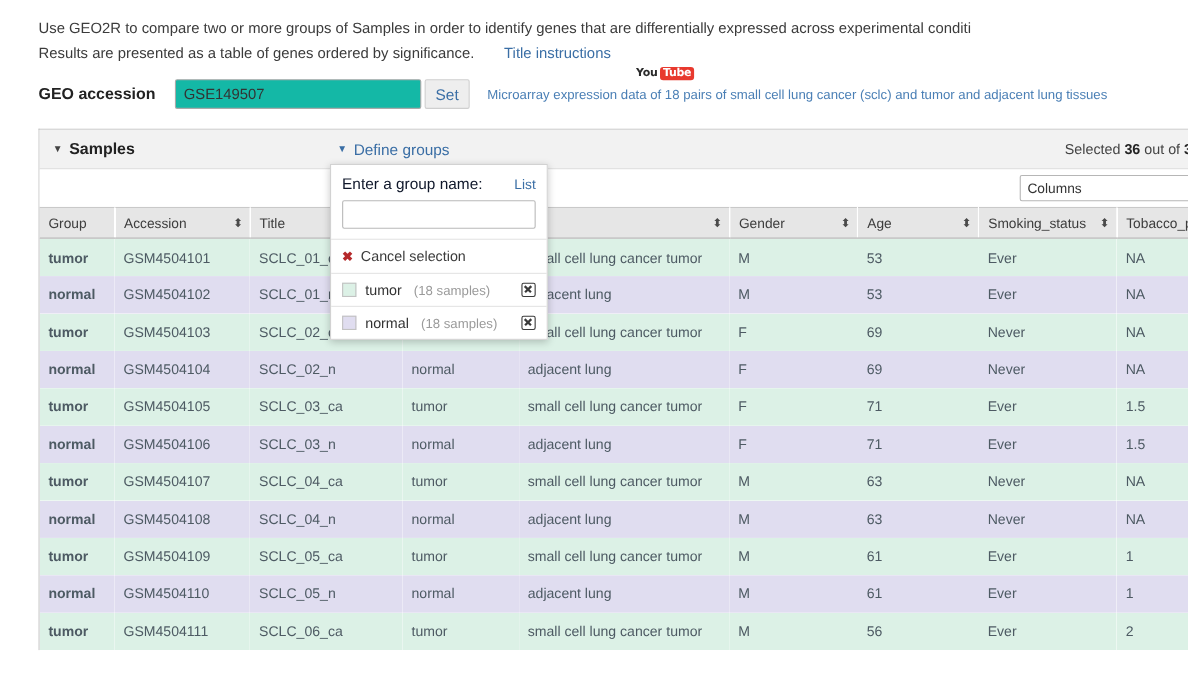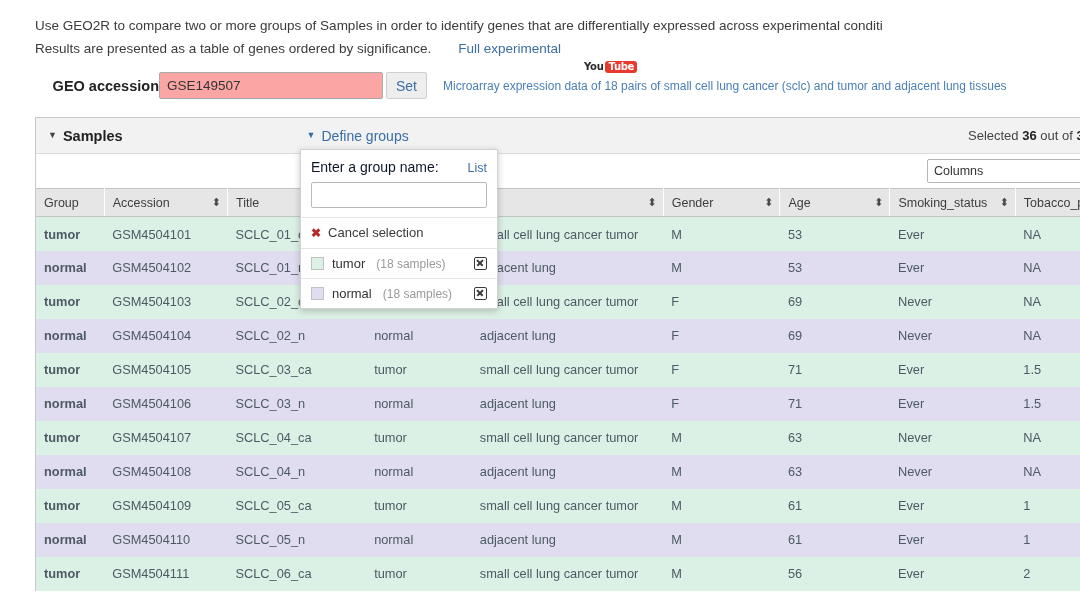--- a/index.html
+++ b/index.html
@@ -35,27 +35,27 @@
   }
   .yt-you { color: #2b2b2b; padding-right: 2px; letter-spacing: -0.3px; }
   .yt-tube {
     background: #e8392e; color: #fff;
     border-radius: 3px; padding: 1px 3px 1px 3px;
     letter-spacing: -0.3px;
   }
 
   
   .acc-row { display: flex; align-items: flex-start; padding: 12px 0 0 24px; }
-  .acc-label { font-weight: bold; font-size: 14.5px; color: #222; padding-top: 6px; width: 124px; text-align: right; }
+  .acc-label { font-weight: bold; font-size: 14.5px; color: #222; padding-top: 6px; width: 124px; }
   .acc-input {
     width: 224px; height: 27px;
     border: 1px solid #a9a9a9; border-radius: 2px;
     padding: 2px 7px; font-size: 13.5px;
     font-family: "Liberation Sans", sans-serif;
-    color: #333; background: #fca5a5; outline: none;
+    color: #333; background: #14b8a6; outline: none;
   }
   .set-btn {
     margin-left: 3px; height: 27px;
     background: #eeeeee; border: 1px solid #cfcfcf; border-radius: 2px;
     color: #3a6ea5; font-size: 14px; padding: 0 9px; cursor: pointer;
     font-family: "Liberation Sans", sans-serif;
   }
   .acc-title {
     margin-left: 16px; max-width: 650px;
     font-size: 12px; line-height: 1.75; color: #4a7fb5;
@@ -182,21 +182,21 @@
 </style>
 </head>
 <body>
 
 <div class="page">
 
   <div class="intro">
     <div>Use GEO2R to compare two or more groups of Samples in order to identify genes that are differentially expressed across experimental conditi</div>
     <div class="line2">
       <span>Results are presented as a table of genes ordered by significance.</span>
-      <a class="link full-instr">Full experimental</a>
+      <a class="link full-instr">Title instructions</a>
       <span class="yt">
         <span class="yt-you">You</span>
           <span class="yt-tube">Tube</span>
       </span>
     </div>
   </div>
 
   <div class="acc-row">
     <div class="acc-label">GEO accession</div>
     <input class="acc-input" type="text" value="GSE149507" style="">

